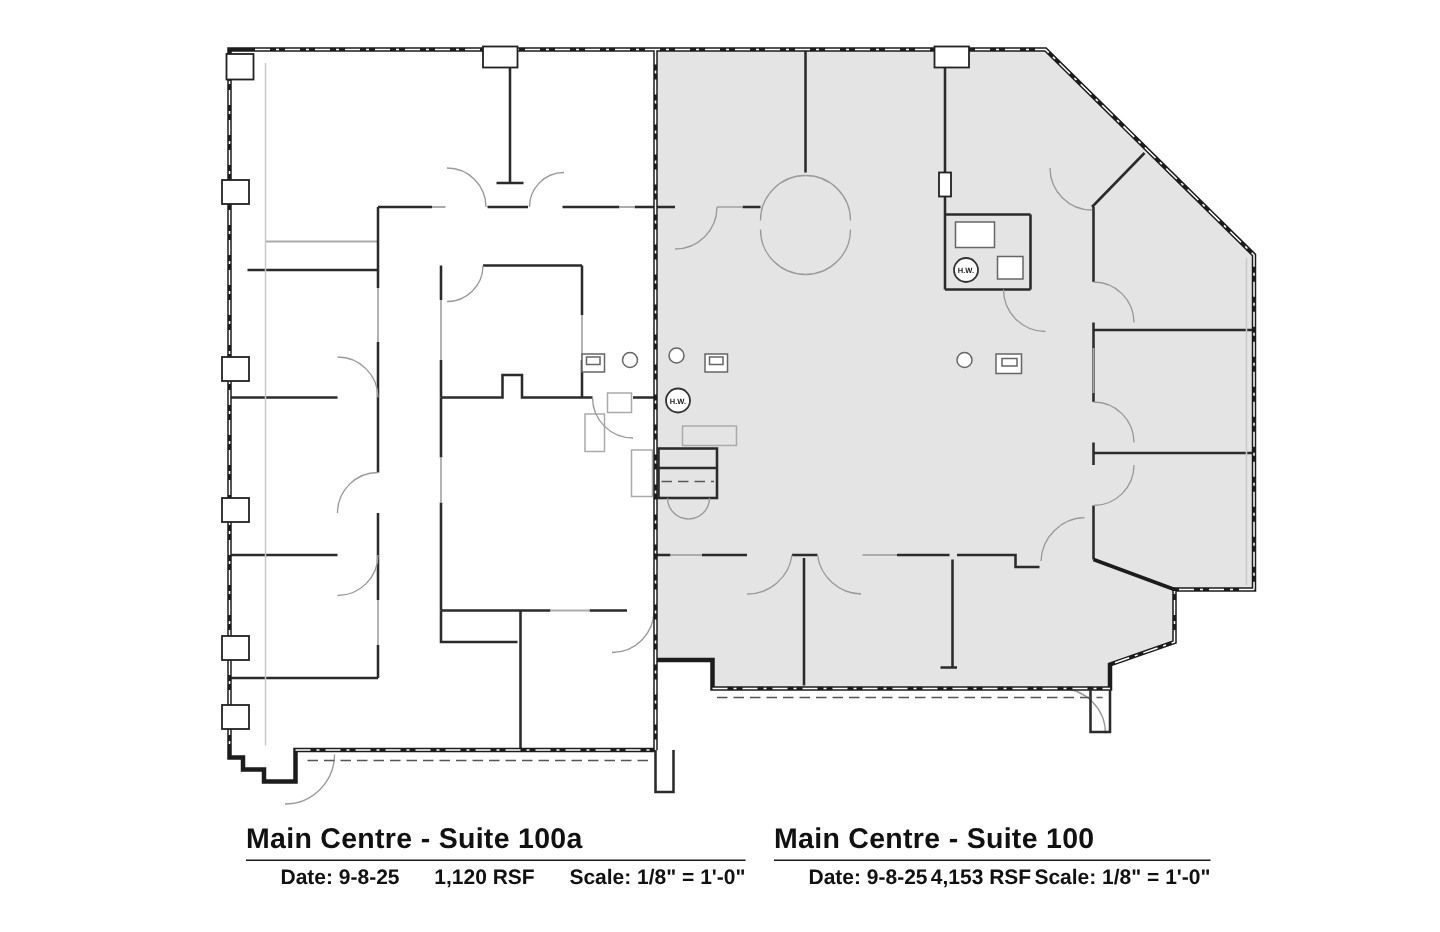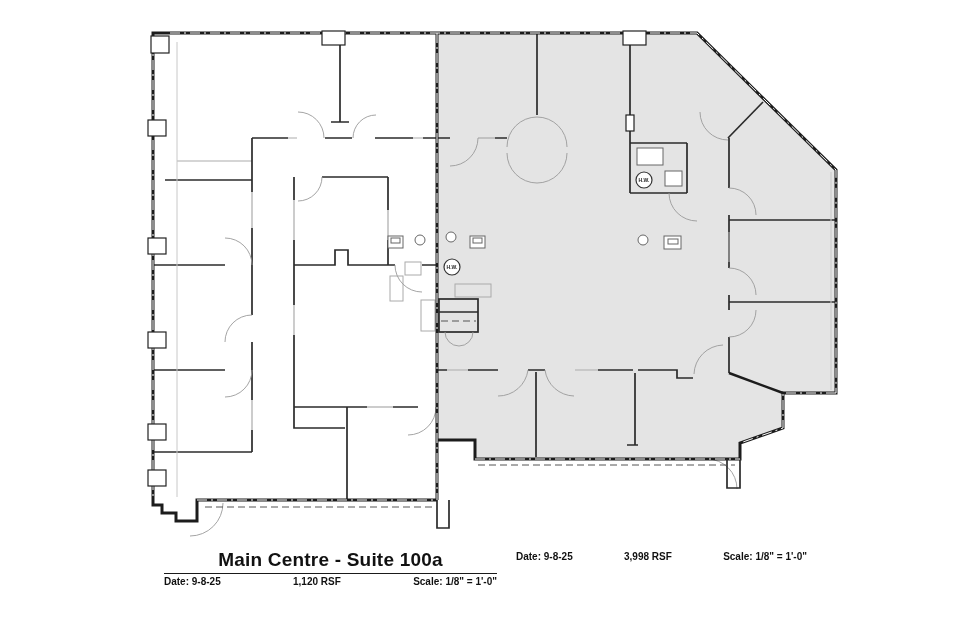--- a/index.html
+++ b/index.html
@@ -1,39 +1,39 @@
 <!DOCTYPE html>
 <html><head>
 <meta charset="utf-8">
 <style>
   html,body{margin:0;padding:0;background:#fff;}
   #stage{position:relative;width:872px;height:621px;background:#fff;overflow:hidden;
-         font-family:"Liberation Sans",sans-serif;text-align:center;}
+         font-family:"Liberation Sans",sans-serif;}
   svg{position:absolute;top:0;left:0;}
   
   .wx{fill:none;stroke:#1c1c1c;stroke-width:3;stroke-linejoin:miter;}
   .wx2{fill:none;stroke:#1c1c1c;stroke-width:2.4;}
   .wdash{fill:none;stroke:#ffffff;stroke-width:1;stroke-dasharray:10 4 2 4;}
   .pdash{fill:none;stroke:#555;stroke-width:1;stroke-dasharray:7 4;}
   .wi{fill:none;stroke:#2b2b2b;stroke-width:1.7;}
   .ws{fill:none;stroke:#ababab;stroke-width:1.2;}
   .wsl{fill:none;stroke:#c8c8c8;stroke-width:1;}
   .arc{fill:none;stroke:#9a9a9a;stroke-width:0.9;}
   .fn{stroke:#666;stroke-width:1;fill:#fff;}
   .fl{stroke:#aaa;stroke-width:1;fill:none;}
   .notch{fill:#fff;stroke:#222;stroke-width:1.2;}
   .hwc{fill:#fff;stroke:#333;stroke-width:1.2;}
   .hwt{font-size:5px;font-weight:bold;fill:#222;text-anchor:middle;
        font-family:"Liberation Sans",sans-serif;}
   
   .tblock{position:absolute;color:#111;}
   .tblock .ttl{margin:0;font-size:19px;font-weight:600;letter-spacing:.2px;white-space:nowrap;
                border-bottom:1.6px solid #1a1a1a;padding-bottom:2px;}
-  .tb-row{display:flex;justify-content:space-between;font-size:10px;font-weight:bold;
-          margin-top:2px;white-space:nowrap;}
+  .tb-row{display:flex;justify-content:space-between;font-size:14px;font-weight:bold;
+          margin-top:2px;white-space:nowrap;margin-left:23px;}
 </style>
 </head>
 <body>
 
 <div id="stage">
 
 <svg width="960" height="621" viewBox="0 0 960 621">
 
   <polygon points="437,33 625,33 625,45 645,45 645,33 697,33 836,170 836,393 783,393 783,428 740,443 740,459 475,459 475,440 437,440" fill="#e4e4e4"></polygon>
 
@@ -173,20 +173,21 @@
   <div class="tblock" style="left:164px;top:549px;width:333px;">
     <div class="ttl">Main Centre - Suite 100a</div>
     <div class="tb-row">
       <span>Date: 9-8-25</span>
       <span>1,120 RSF</span>
       <span>Scale: 1/8" = 1'-0"</span>
     </div>
   </div>
 
   <div class="tblock" style="left:516px;top:549px;width:291px;">
+    <div class="ttl">Main Centre - Suite 100</div>
     <div class="tb-row">
       <span>Date: 9-8-25</span>
-      <span>3,998 RSF</span>
+      <span>4,153 RSF</span>
       <span>Scale: 1/8" = 1'-0"</span>
     </div>
   </div>
 
 </div>
 
 </body></html>

